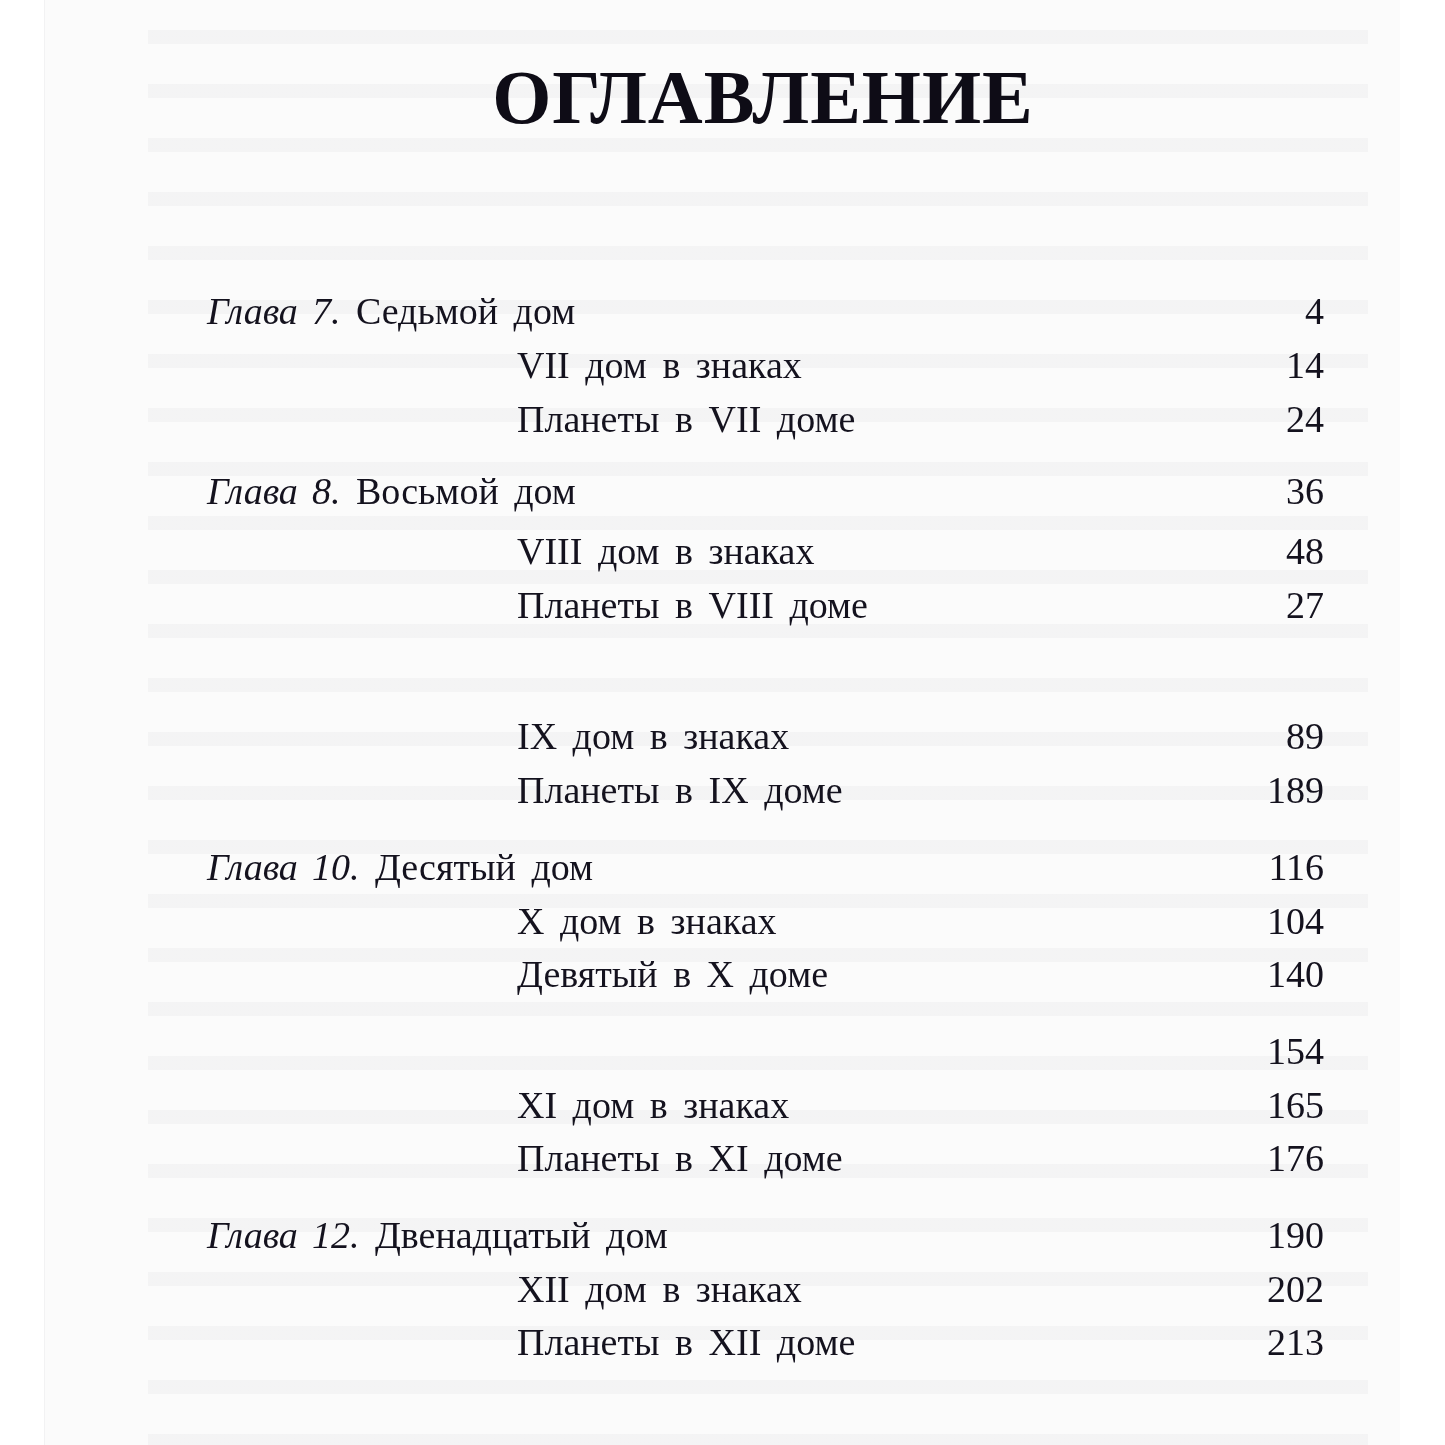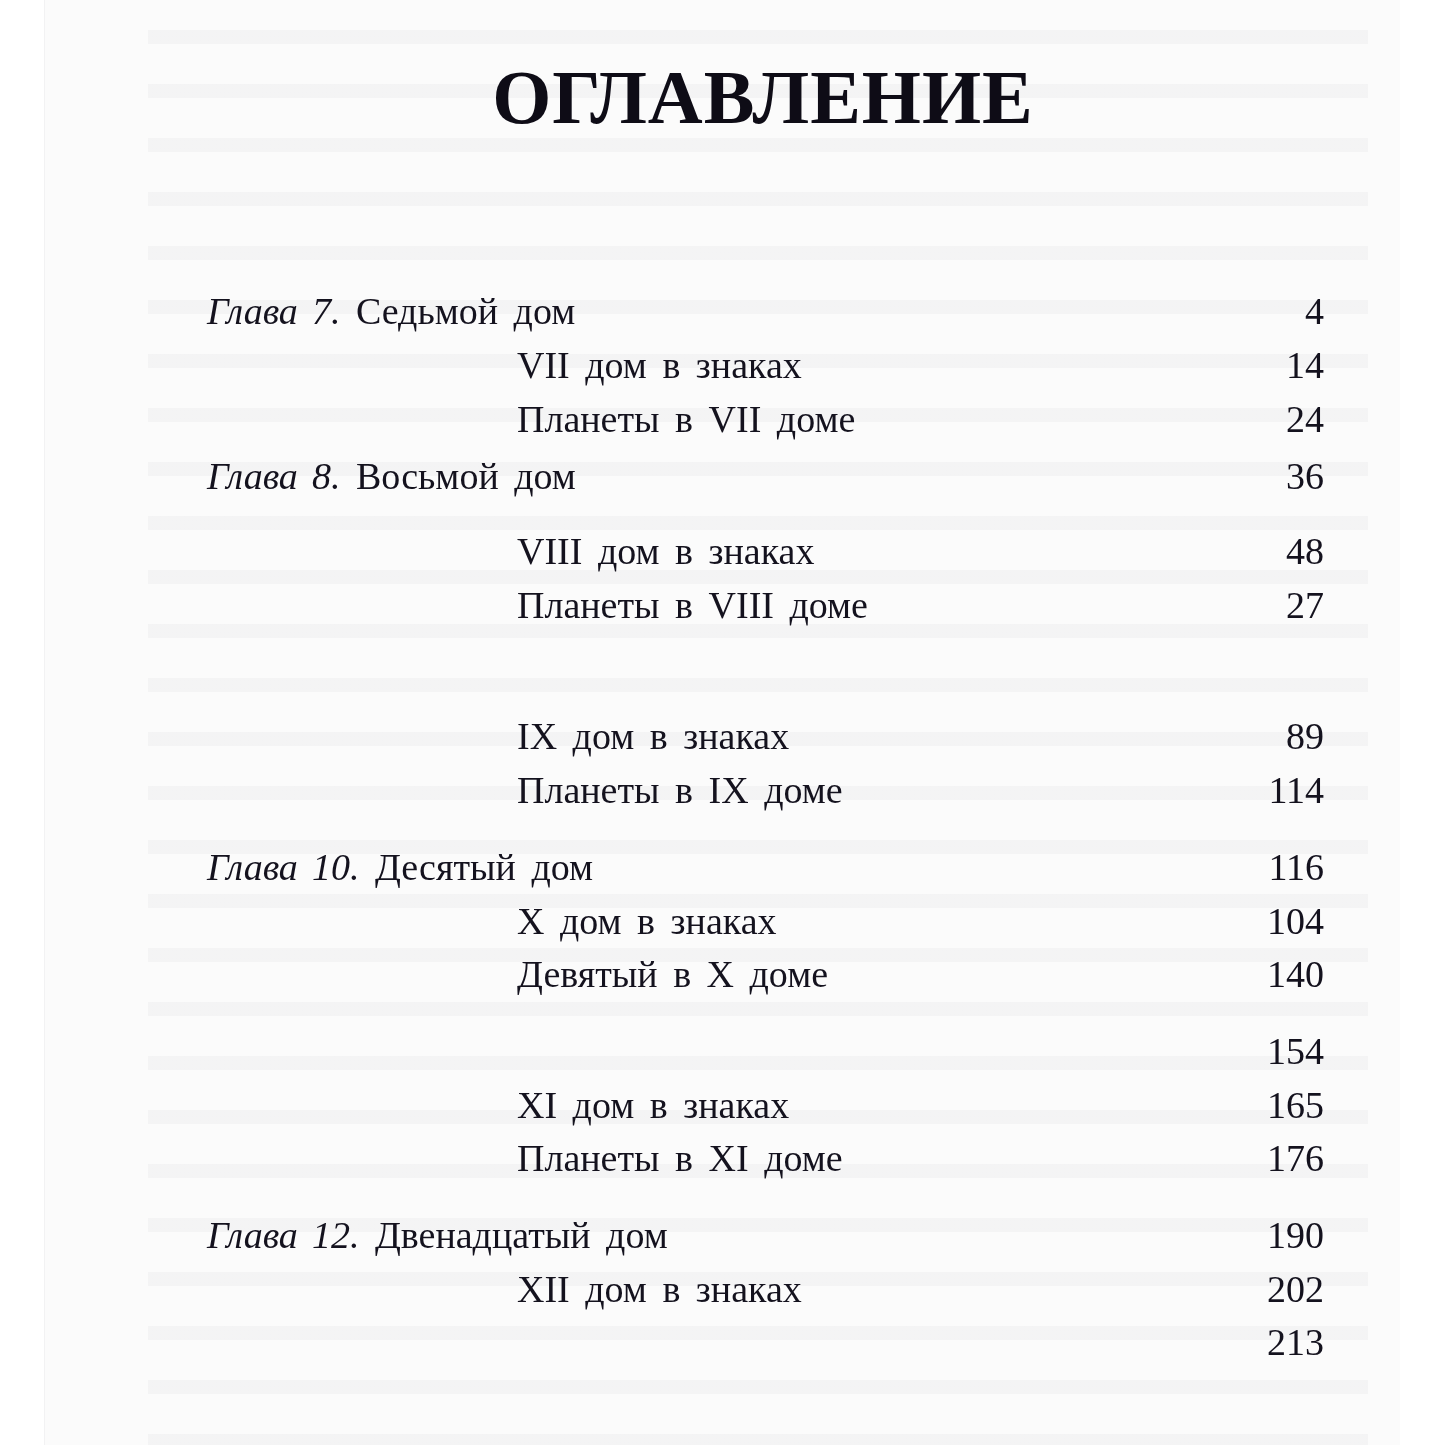--- a/index.html
+++ b/index.html
@@ -114,40 +114,40 @@
   </div>
   <div class="row sub" style="top:340px">
     <span class="label">VII дом в знаках</span>
     <span class="page">14</span>
   </div>
   <div class="row sub" style="top:394px">
     <span class="label">Планеты в VII доме</span>
     <span class="page">24</span>
   </div>
 
-  <div class="row chapter" style="top:451px">
+  <div class="row chapter" style="top:466px">
     <span class="label"><span class="chap-word">Глава</span><span class="chap-num">8.</span> <span>Восьмой дом</span></span>
     <span class="page">36</span>
   </div>
   <div class="row sub" style="top:526px">
     <span class="label">VIII дом в знаках</span>
     <span class="page">48</span>
   </div>
   <div class="row sub" style="top:580px">
     <span class="label">Планеты в VIII доме</span>
     <span class="page">27</span>
   </div>
 
   <div class="row sub" style="top:711px">
     <span class="label">IX дом в знаках</span>
     <span class="page">89</span>
   </div>
   <div class="row sub" style="top:765px">
     <span class="label">Планеты в IX доме</span>
-    <span class="page">114</span>
+    <span class="page">189</span>
   </div>
 
   <div class="row chapter" style="top:842px">
     <span class="label"><span class="chap-word">Глава</span><span class="chap-num">10.</span> <span>Десятый дом</span></span>
     <span class="page">116</span>
   </div>
   <div class="row sub" style="top:896px">
     <span class="label">X дом в знаках</span>
     <span class="page">104</span>
   </div>
@@ -170,16 +170,17 @@
 
   <div class="row chapter" style="top:1210px">
     <span class="label"><span class="chap-word">Глава</span><span class="chap-num">12.</span> <span>Двенадцатый дом</span></span>
     <span class="page">190</span>
   </div>
   <div class="row sub" style="top:1264px">
     <span class="label">XII дом в знаках</span>
     <span class="page">202</span>
   </div>
   <div class="row sub" style="top:1317px">
+    <span class="label">Планеты в XII доме</span>
     <span class="page">213</span>
   </div>
 
 </div>
 
 </body></html>

